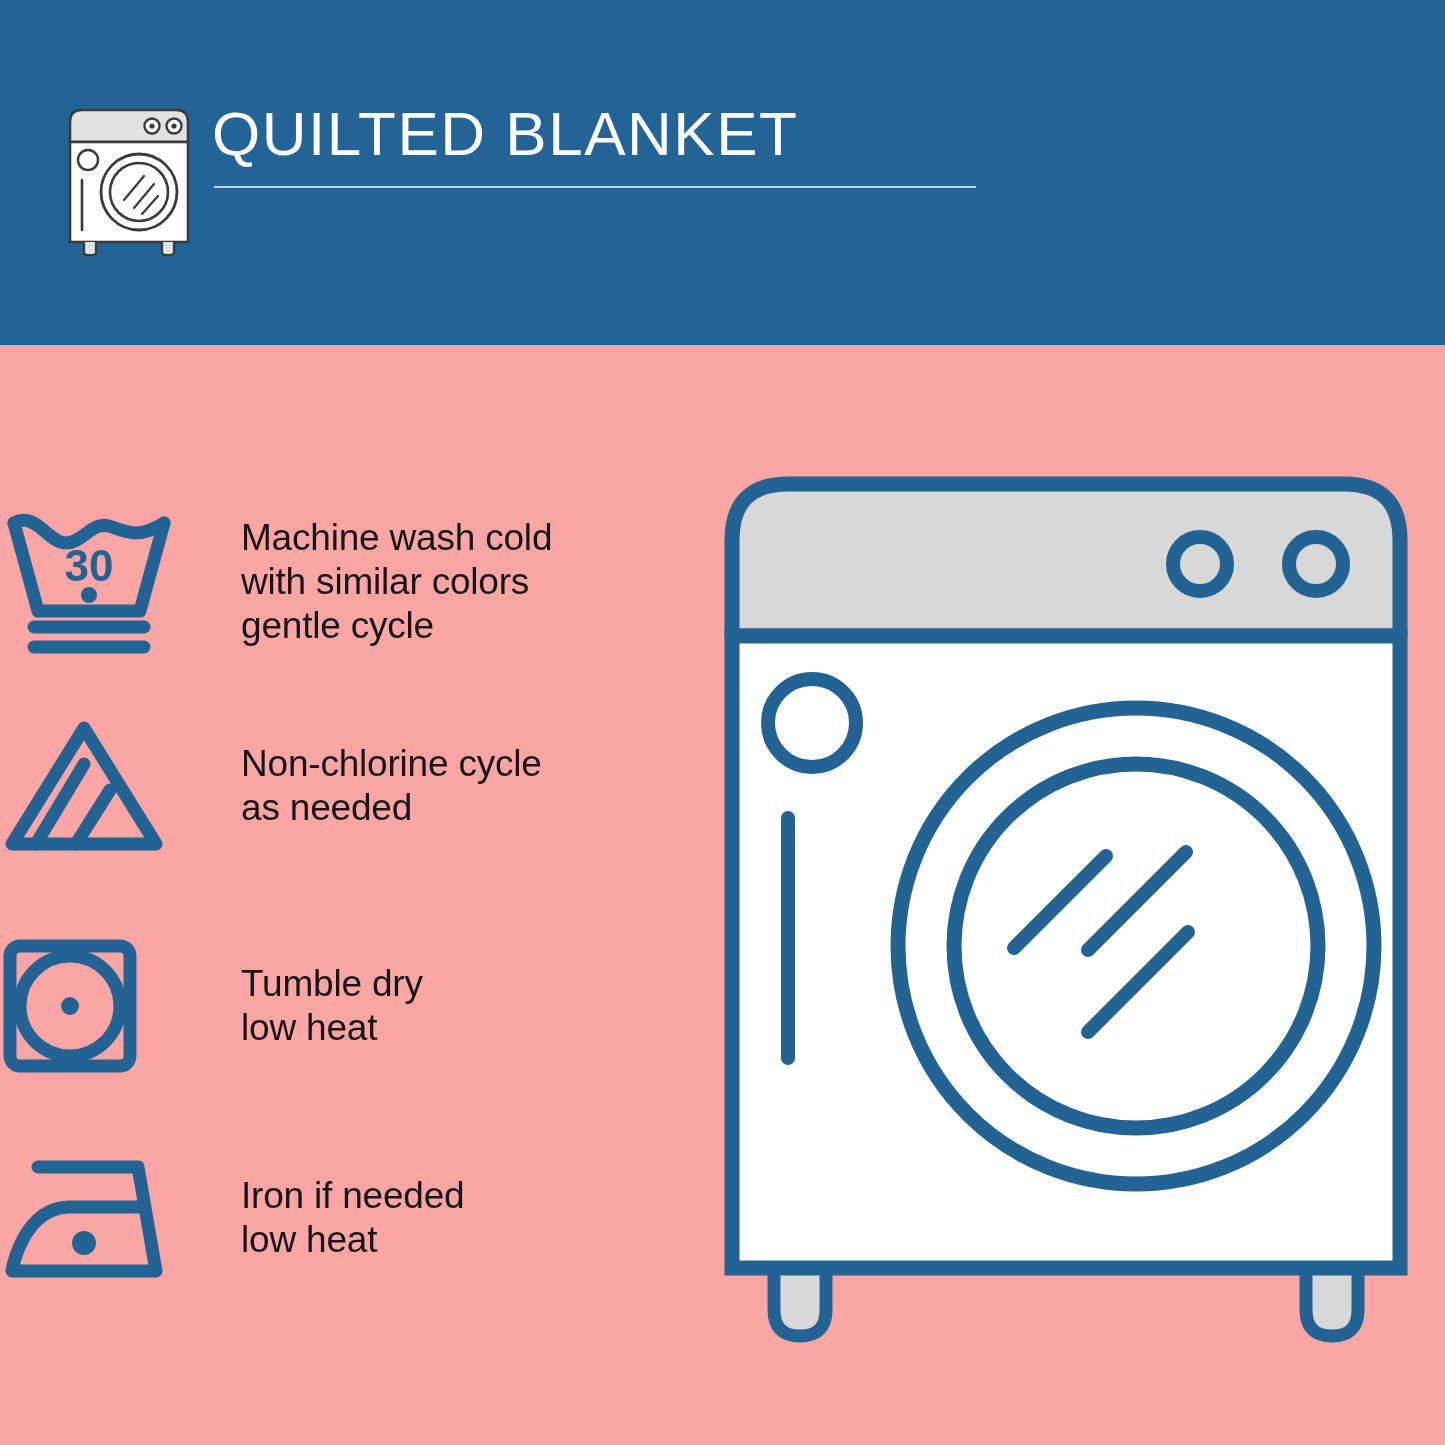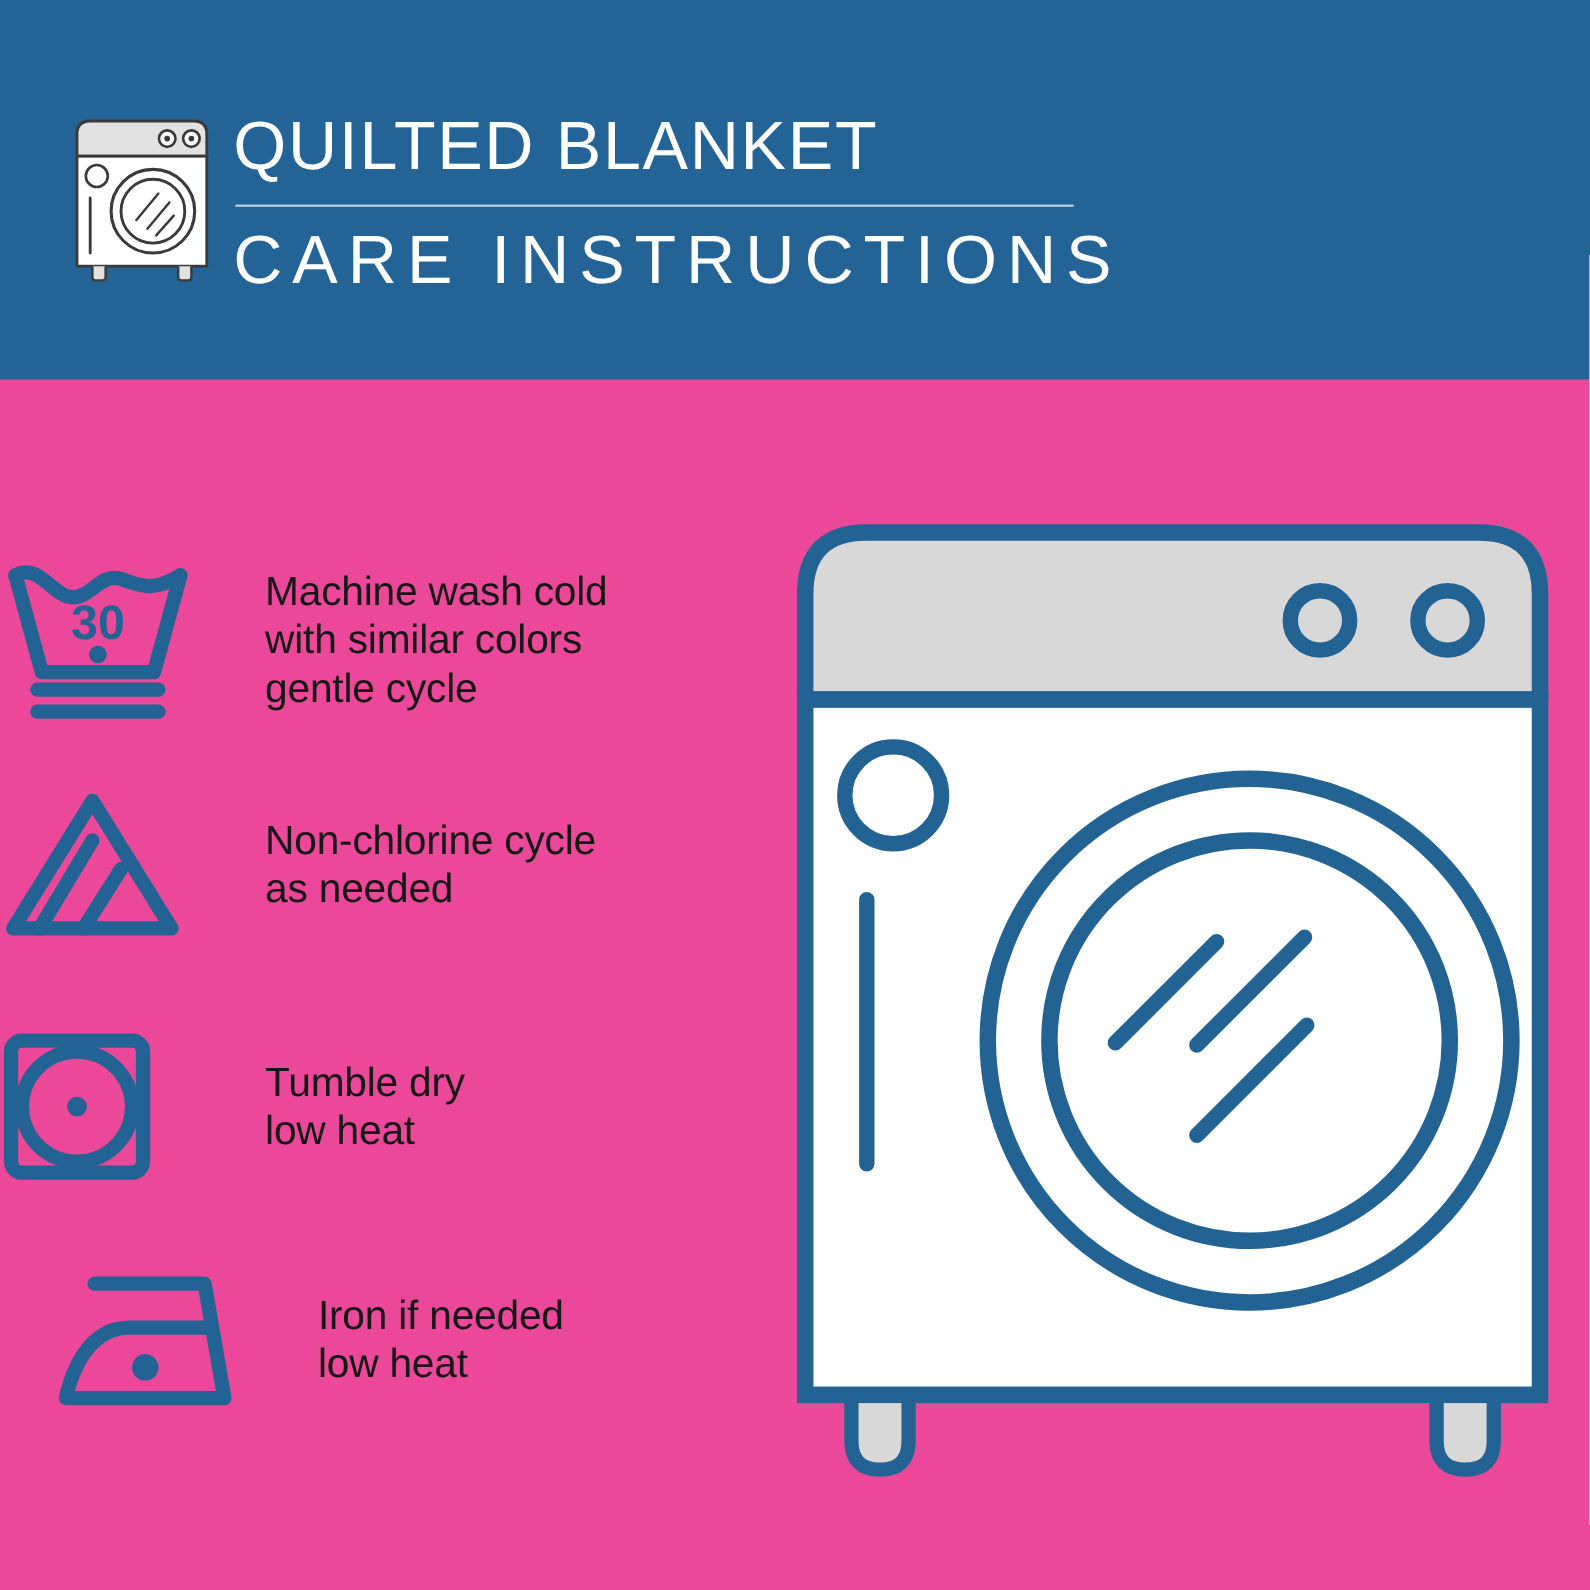--- a/index.html
+++ b/index.html
@@ -7,21 +7,21 @@
     padding: 0;
     background: #ffffff;
   }
   body {
     font-family: "Liberation Sans", sans-serif;
   }
   #page {
     position: relative;
     width: 1445px;
     height: 1445px;
-    background: #ec4899;
+    background: #fca5a5;
     overflow: hidden;
   }
 
   
   #header-bar {
     position: absolute;
     left: 0;
     top: 0;
     width: 1445px;
     height: 345px;
@@ -76,21 +76,21 @@
   .care-row {
     position: absolute;
     left: 0;
     width: 700px;
     display: flex;
     align-items: center;
   }
   .care-row-0 { top: 142px; height: 190px; }
   .care-row-1 { top: 358px; height: 165px; }
   .care-row-2 { top: 578px; height: 165px; }
-  .care-row-3 { top: 790px; height: 165px; padding-left: 48px; }
+  .care-row-3 { top: 790px; height: 165px; }
 
   .care-symbol {
     width: 230px;
     min-width: 230px;
     display: flex;
     justify-content: flex-start;
     align-items: center;
   }
   .care-text {
     font-size: 37px;
@@ -141,21 +141,20 @@
         <line x1="78" y1="110" x2="94" y2="92" stroke="#3a3a3a" stroke-width="2.2" stroke-linecap="round"></line>
 
         <path d="M20 138 L20 148 Q20 151 24 151 L28 151 Q32 151 32 148 L32 138" fill="#e2e2e2" stroke="#3a3a3a" stroke-width="2.2"></path>
         <path d="M98 138 L98 148 Q98 151 102 151 L106 151 Q110 151 110 148 L110 138" fill="#e2e2e2" stroke="#3a3a3a" stroke-width="2.2"></path>
       </svg>
     </div>
 
     <div id="header-titles">
       <div id="title-main">QUILTED BLANKET</div>
       <div id="title-divider"></div>
-      <div id="title-sub">CARE INSTRUCTIONS</div>
     </div>
   </div>
 
   <div id="care-list">
 
     <div class="care-row care-row-0">
       <div class="care-symbol">
         <svg width="178" height="158" viewBox="0 0 178 158" xmlns="http://www.w3.org/2000/svg">
           <g fill="none" stroke="#236394" stroke-width="13" stroke-linecap="round" stroke-linejoin="round">
             <path d="M14 20 L38 108 L140 108 L164 20"></path>

